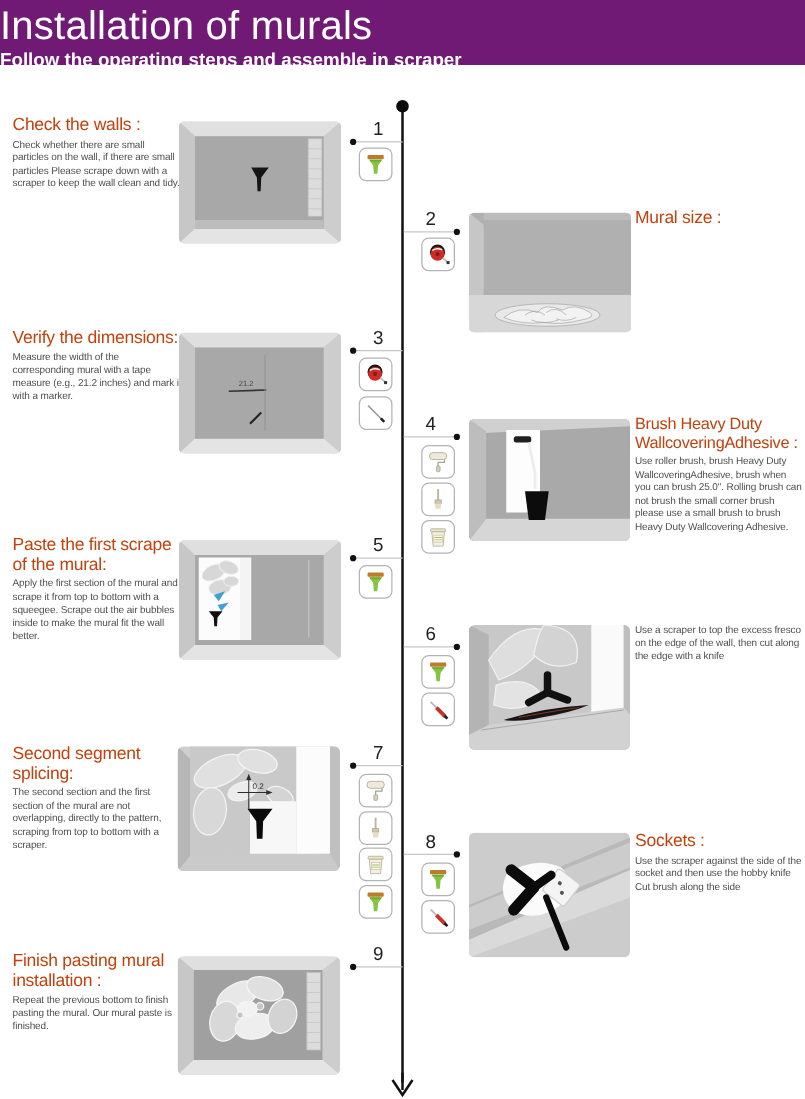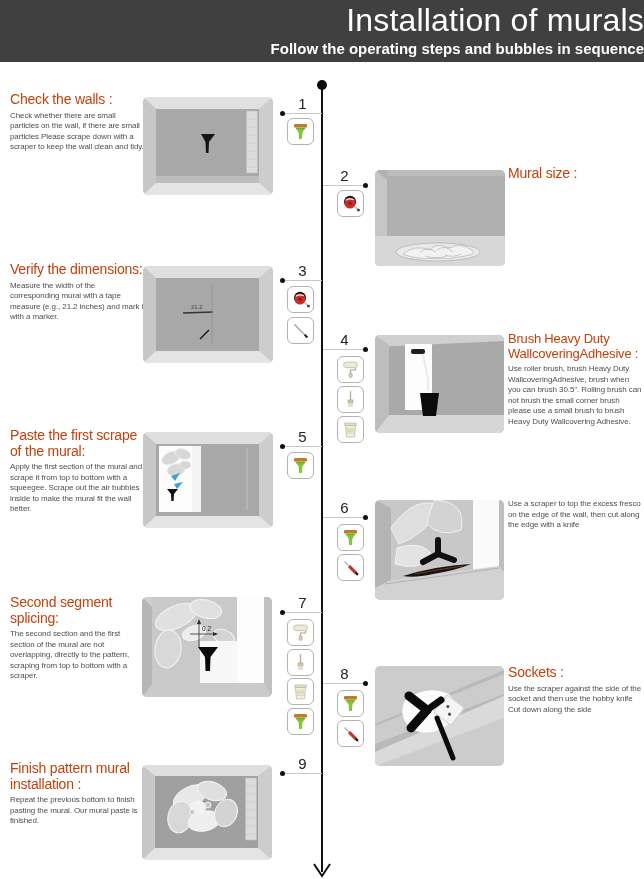--- a/index.html
+++ b/index.html
@@ -1,21 +1,21 @@
 <!DOCTYPE html>
 <html><head>
 <meta charset="utf-8">
 <style>
   html,body{margin:0;padding:0;background:#fff;}
   .canvas{position:relative;width:644px;height:879px;background:#fff;overflow:hidden;
           font-family:"Liberation Sans", sans-serif;}
   .abs{position:absolute;}
 
   
-  .header{position:absolute;left:0;top:0;width:644px;height:62px;background:#404040;color:#fff;text-align:right;}
+  .header{position:absolute;left:0;top:0;width:644px;height:52px;background:#701a75;color:#fff;text-align:left;}
   .header-title{font-size:32px;font-weight:normal;letter-spacing:.2px;margin-top:1px;line-height:38px;}
   .header-sub{font-size:15px;font-weight:bold;line-height:18px;margin-top:1px;}
 
   
   .tl-line{position:absolute;left:321px;top:84px;width:2px;height:782px;background:#111;}
   .tl-dot{position:absolute;left:317px;top:80px;width:10px;height:10px;border-radius:50%;background:#0a0a0a;}
 
   
   .step-title{font-size:14px;color:#c2410c;line-height:1.12;margin:0 0 3px 0;font-weight:normal;letter-spacing:-.2px;}
   .step-title.sm{font-size:13px;}
@@ -35,21 +35,21 @@
   .photo{position:absolute;border-radius:5px;overflow:hidden;}
   .photo svg{display:block;}
 </style>
 </head>
 <body>
 
 <div class="canvas">
 
   <div class="header">
     <div class="header-title">Installation of murals</div>
-    <div class="header-sub">Follow the operating steps and bubbles in sequence</div>
+    <div class="header-sub">Follow the operating steps and assemble in scraper</div>
   </div>
 
   <div class="tl-line"></div>
   <div class="tl-dot"></div>
   <svg class="abs" style="left:311px;top:858px;" width="22" height="20">
     <line x1="11" y1="0" x2="11" y2="14" stroke="#111" stroke-width="2"></line>
     <polyline points="3,6 11,18 19,6" fill="none" stroke="#111" stroke-width="2"></polyline>
   </svg>
 
   <div class="abs" style="left:10px;top:92px;width:134px;">
@@ -182,21 +182,21 @@
       <polygon points="0,0 14,10 14,80 0,98" fill="#bdbdbd"></polygon>
       <polygon points="0,98 14,80 129,80 129,98" fill="#d6d6d6"></polygon>
       <rect x="30" y="9" width="27" height="66" fill="#fdfdfd"></rect>
       <rect x="36" y="14" width="14" height="5" rx="2" fill="#1f1f1f"></rect>
       <path d="M48 19 L53 44 L53 56" stroke="#ececec" stroke-width="2.2" fill="none"></path>
       <polygon points="45,58 64,58 61,81 48,81" fill="#0c0c0c"></polygon>
     </svg>
   </div>
   <div class="abs" style="left:508px;top:332px;width:134px;">
     <p class="step-title sm">Brush Heavy Duty WallcoveringAdhesive :</p>
-    <p class="step-body">Use roller brush, brush Heavy Duty WallcoveringAdhesive, brush when you can brush 30.5". Rolling brush can not brush the small corner brush please use a small brush to brush Heavy Duty Wallcovering Adhesive.</p>
+    <p class="step-body">Use roller brush, brush Heavy Duty WallcoveringAdhesive, brush when you can brush 25.0". Rolling brush can not brush the small corner brush please use a small brush to brush Heavy Duty Wallcovering Adhesive.</p>
   </div>
 
   <div class="abs" style="left:10px;top:428px;width:134px;">
     <p class="step-title">Paste the first scrape of the mural:</p>
     <p class="step-body">Apply the first section of the mural and scrape it from top to bottom with a squeegee. Scrape out the air bubbles inside to make the mural fit the wall better.</p>
   </div>
   <div class="photo" style="left:143px;top:432px;">
     <svg width="130" height="96" viewBox="0 0 130 96">
       <rect width="130" height="96" fill="#d6d6d6"></rect>
       <polygon points="0,0 130,0 116,12 13,12" fill="#dfdfdf"></polygon>
@@ -370,25 +370,25 @@
       <g stroke="#0b0b0b" stroke-linecap="round">
         <line x1="52" y1="44" x2="34" y2="30" stroke-width="9"></line>
         <line x1="52" y1="44" x2="36" y2="62" stroke-width="9"></line>
         <line x1="52" y1="44" x2="66" y2="34" stroke-width="7"></line>
       </g>
       <line x1="62" y1="52" x2="78" y2="92" stroke="#0b0b0b" stroke-width="5" stroke-linecap="round"></line>
     </svg>
   </div>
   <div class="abs" style="left:508px;top:665px;width:134px;">
     <p class="step-title">Sockets :</p>
-    <p class="step-body">Use the scraper against the side of the socket and then use the hobby knife Cut down along the side</p>
+    <p class="step-body">Use the scraper against the side of the socket and then use the hobby knife Cut brush along the side</p>
   </div>
 
   <div class="abs" style="left:10px;top:761px;width:140px;">
-    <p class="step-title">Finish pattern mural installation :</p>
+    <p class="step-title">Finish pasting mural installation :</p>
     <p class="step-body">Repeat the previous bottom to finish pasting the mural. Our mural paste is finished.</p>
   </div>
   <div class="photo" style="left:142px;top:765px;">
     <svg width="130" height="95" viewBox="0 0 130 95">
       <rect width="130" height="95" fill="#d6d6d6"></rect>
       <polygon points="0,0 130,0 116,11 13,11" fill="#dfdfdf"></polygon>
       <polygon points="0,0 13,11 13,83 0,95" fill="#c7c7c7"></polygon>
       <polygon points="130,0 130,95 116,83 116,11" fill="#cdcdcd"></polygon>
       <polygon points="0,95 13,83 116,83 130,95" fill="#e4e4e4"></polygon>
       <rect x="13" y="11" width="103" height="72" fill="#a0a0a0"></rect>

